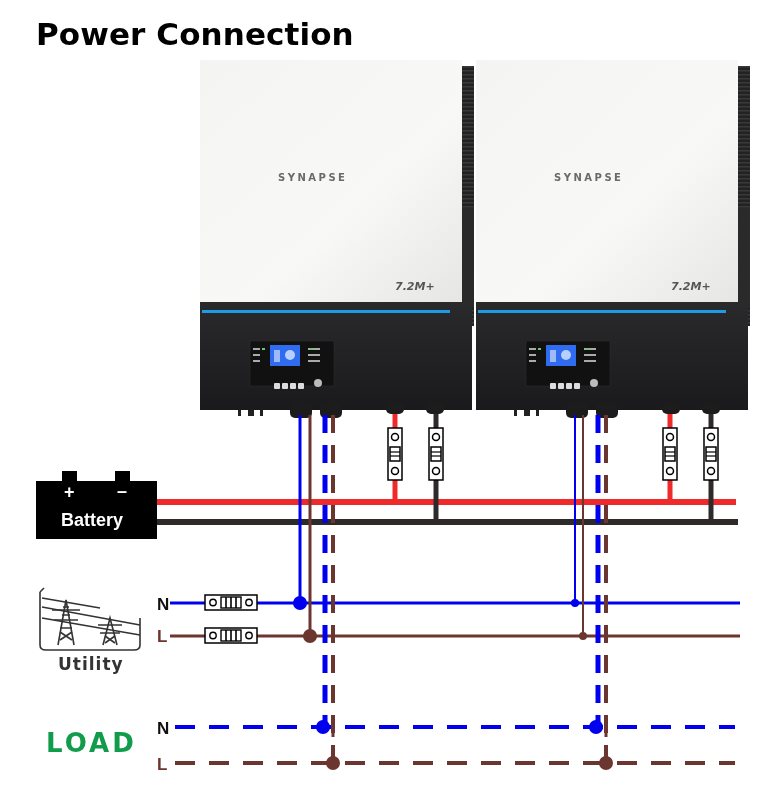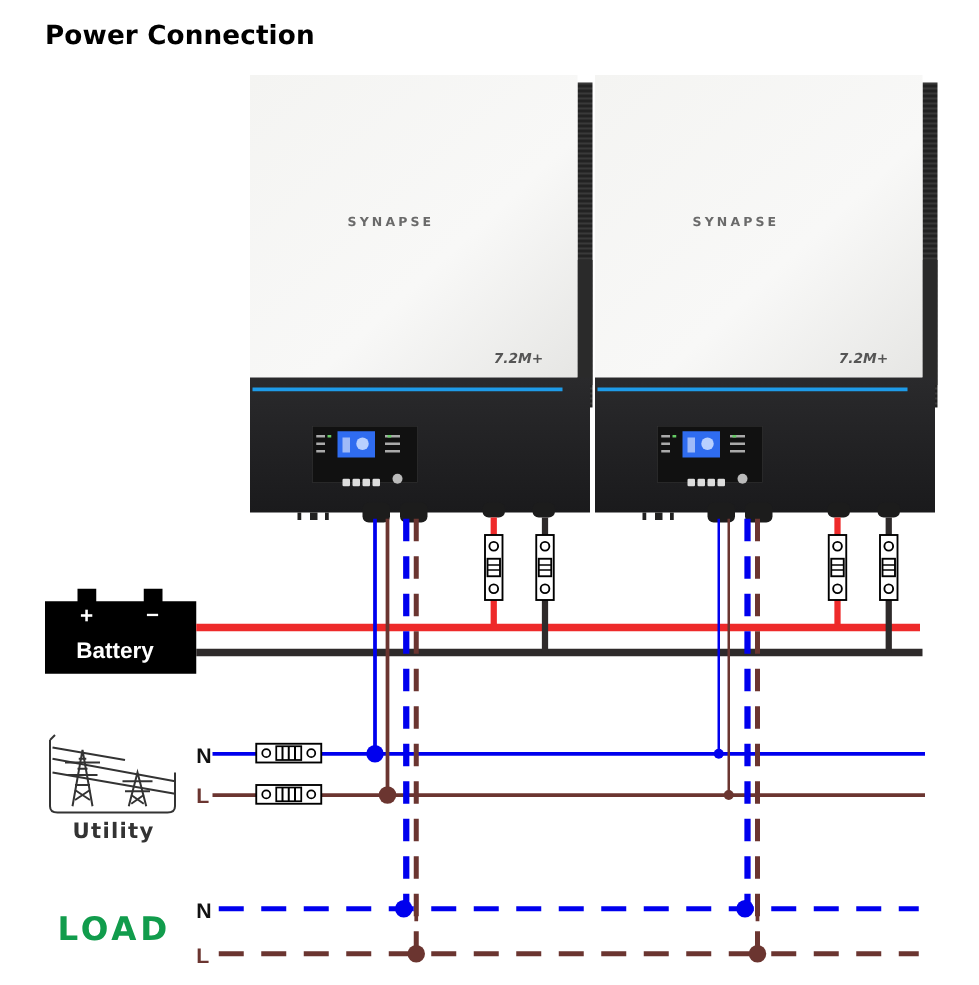--- a/index.html
+++ b/index.html
@@ -1,17 +1,17 @@
 <!DOCTYPE html>
 <html><head>
 <meta charset="utf-8">
 <style>
   html, body { margin:0; padding:0; background:#ffffff; }
   body { width:783px; height:788px; position:relative; overflow:hidden; font-family:"DejaVu Sans", sans-serif; }
-  #title { position:absolute; left:36px; top:16px; font-family:"DejaVu Sans", sans-serif; font-weight:bold; font-size:21px; color:#000; letter-spacing:0.1px; }
+  #title { position:absolute; left:36px; top:16px; font-family:"DejaVu Sans", sans-serif; font-weight:bold; font-size:31px; color:#000; letter-spacing:0.1px; }
   svg#diagram { position:absolute; left:0; top:0; }
   .brand { font-family:"DejaVu Sans", sans-serif; font-weight:bold; font-size:10px; letter-spacing:2.5px; fill:#6a6a6a; }
   .model { font-family:"DejaVu Sans", sans-serif; font-weight:bold; font-style:italic; font-size:11px; fill:#555; }
   .batt-label { font-family:"Liberation Sans", sans-serif; font-weight:bold; font-size:18px; fill:#fff; }
   .batt-sign { font-family:"Liberation Sans", sans-serif; font-weight:bold; font-size:18px; fill:#fff; }
   .util-label { font-family:"DejaVu Sans", sans-serif; font-weight:bold; font-size:17px; fill:#333; letter-spacing:1px; }
   .load-label { font-family:"DejaVu Sans", sans-serif; font-weight:bold; font-size:26px; letter-spacing:3px; }
   .nl-label { font-family:"Liberation Sans", sans-serif; font-weight:bold; font-size:17px; }
 </style>
 </head>

